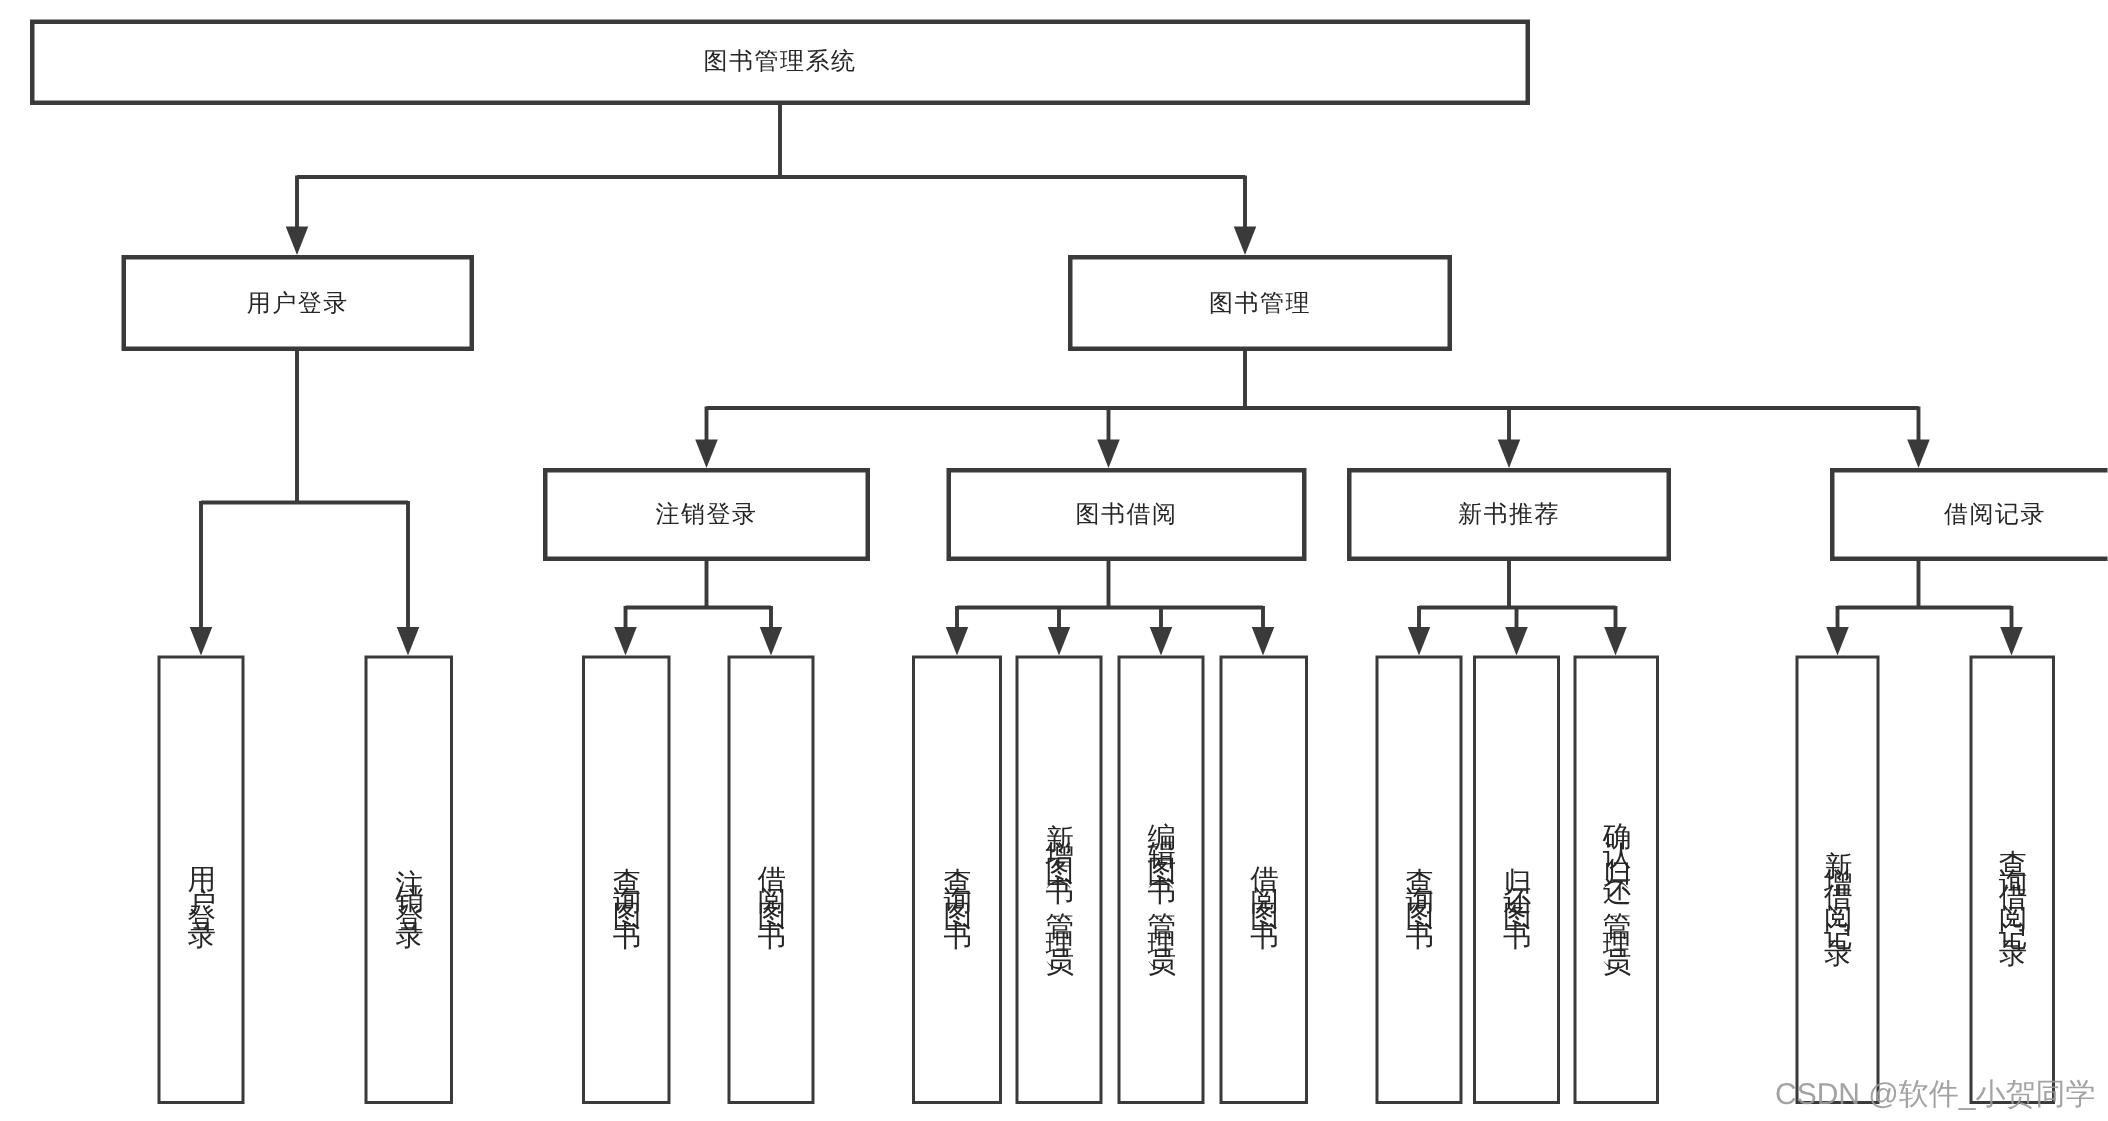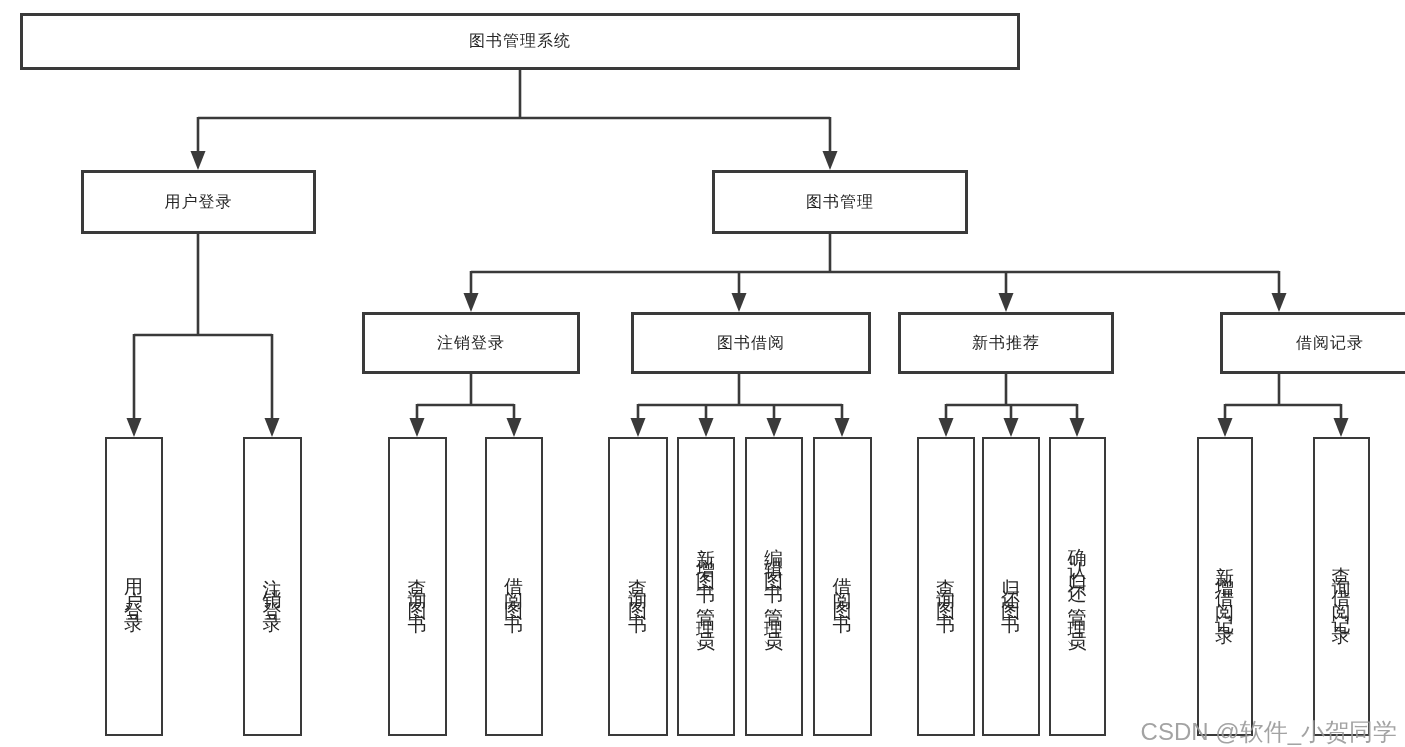--- a/index.html
+++ b/index.html
@@ -57,21 +57,21 @@
     text-orientation: mixed;
     font-size: 19px;
     font-weight: 500;
     letter-spacing: 12px;
     line-height: 1;
   }
   #watermark {
     position: absolute;
     right: 8px;
     top: 716px;
-    font-size: 24px;
+    font-size: 20px;
     color: var(--watermark);
     opacity: 0.9;
     white-space: nowrap;
     text-align: right;
   }
 </style>
 </head>
 <body>
 
 <div id="canvas">

